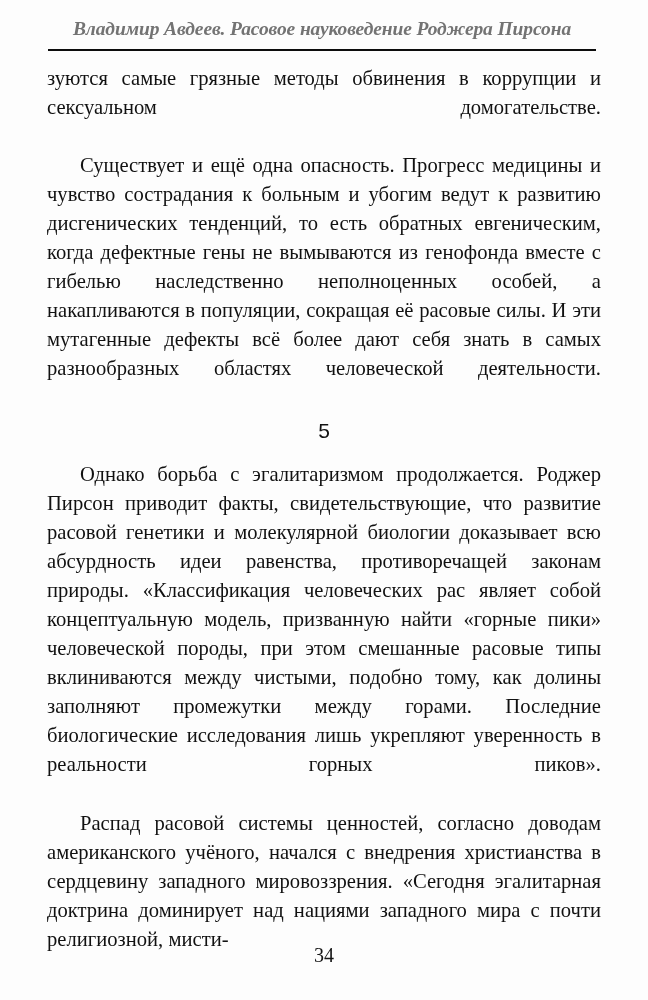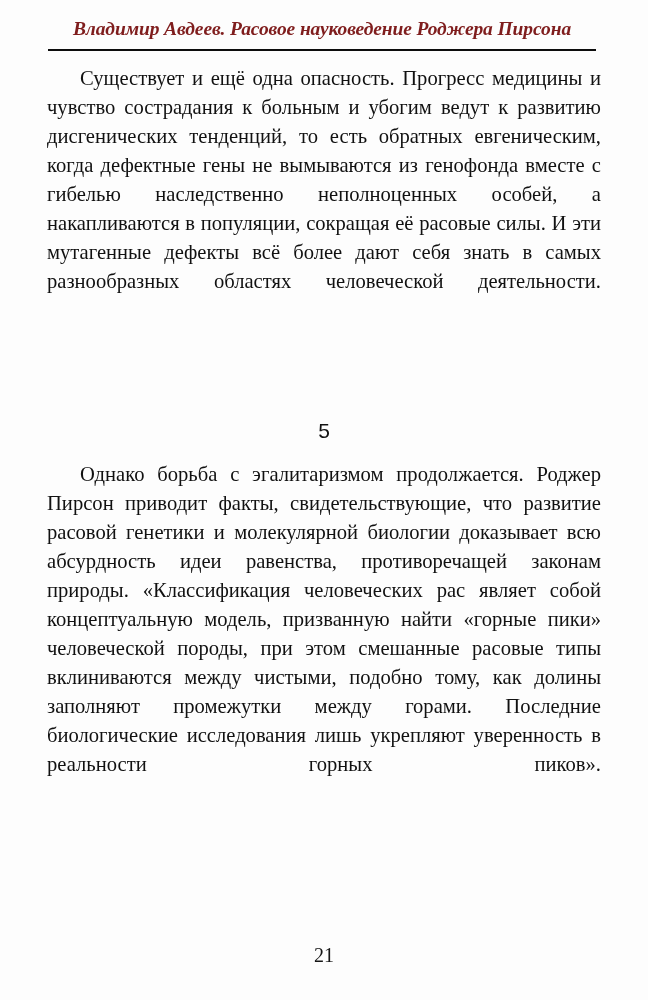--- a/index.html
+++ b/index.html
@@ -32,21 +32,21 @@
     height: 26px;
   }
   .running-head-text {
     font-family: "Liberation Serif", "DejaVu Serif", serif;
     font-style: italic;
     font-weight: 700;
     font-size: 19.5px;
     letter-spacing: -0.1px;
     line-height: 26px;
     text-align: center;
-    color: #7f1d1d;
+    color: #737373;
     white-space: nowrap;
   }
   .head-rule {
     position: absolute;
     left: 48px;
     top: 49px;
     width: 548px;
     height: 2.4px;
     background: #0d0d0d;
   }
@@ -120,24 +120,26 @@
 <body>
 
 <div class="page">
 
   <div class="running-head">
     <div class="running-head-text">Владимир Авдеев. Расовое науковедение Роджера Пирсона</div>
   </div>
   <div class="head-rule"></div>
 
   <div class="column">
+    <p class="para no-indent">зуются самые грязные методы обвинения в коррупции и сексуальном домогательстве.</p>
     <p class="para">Существует и ещё одна опасность. Прогресс медицины и чувство сострадания к больным и убогим ведут к развитию дисгенических тенденций, то есть обратных евгеническим, когда дефектные гены не вымываются из генофонда вместе с гибелью наследственно неполноценных особей, а накапливаются в популяции, сокращая её расовые силы. И эти мутагенные дефекты всё более дают себя знать в самых разнообразных областях человеческой деятельности.</p>
   </div>
 
   <div class="section-number">5</div>
 
   <div class="column-two">
     <p class="para">Однако борьба с эгалитаризмом продолжается. Роджер Пирсон приводит факты, свидетельствующие, что развитие расовой генетики и молекулярной биологии доказывает всю абсурдность идеи равенства, противоречащей законам природы. «Классификация человеческих рас являет собой концептуальную модель, призванную найти «горные пики» человеческой породы, при этом смешанные расовые типы вклиниваются между чистыми, подобно тому, как долины заполняют промежутки между горами. Последние биологические исследования лишь укрепляют уверенность в реальности горных пиков».</p>
+    <p class="para flush">Распад расовой системы ценностей, согласно доводам американского учёного, начался с внедрения христианства в сердцевину западного мировоззрения. «Сегодня эгалитарная доктрина доминирует над нациями западного мира с почти религиозной, мисти-</p>
   </div>
 
-  <div class="folio">21</div>
+  <div class="folio">34</div>
 
 </div>
 
 </body></html>

